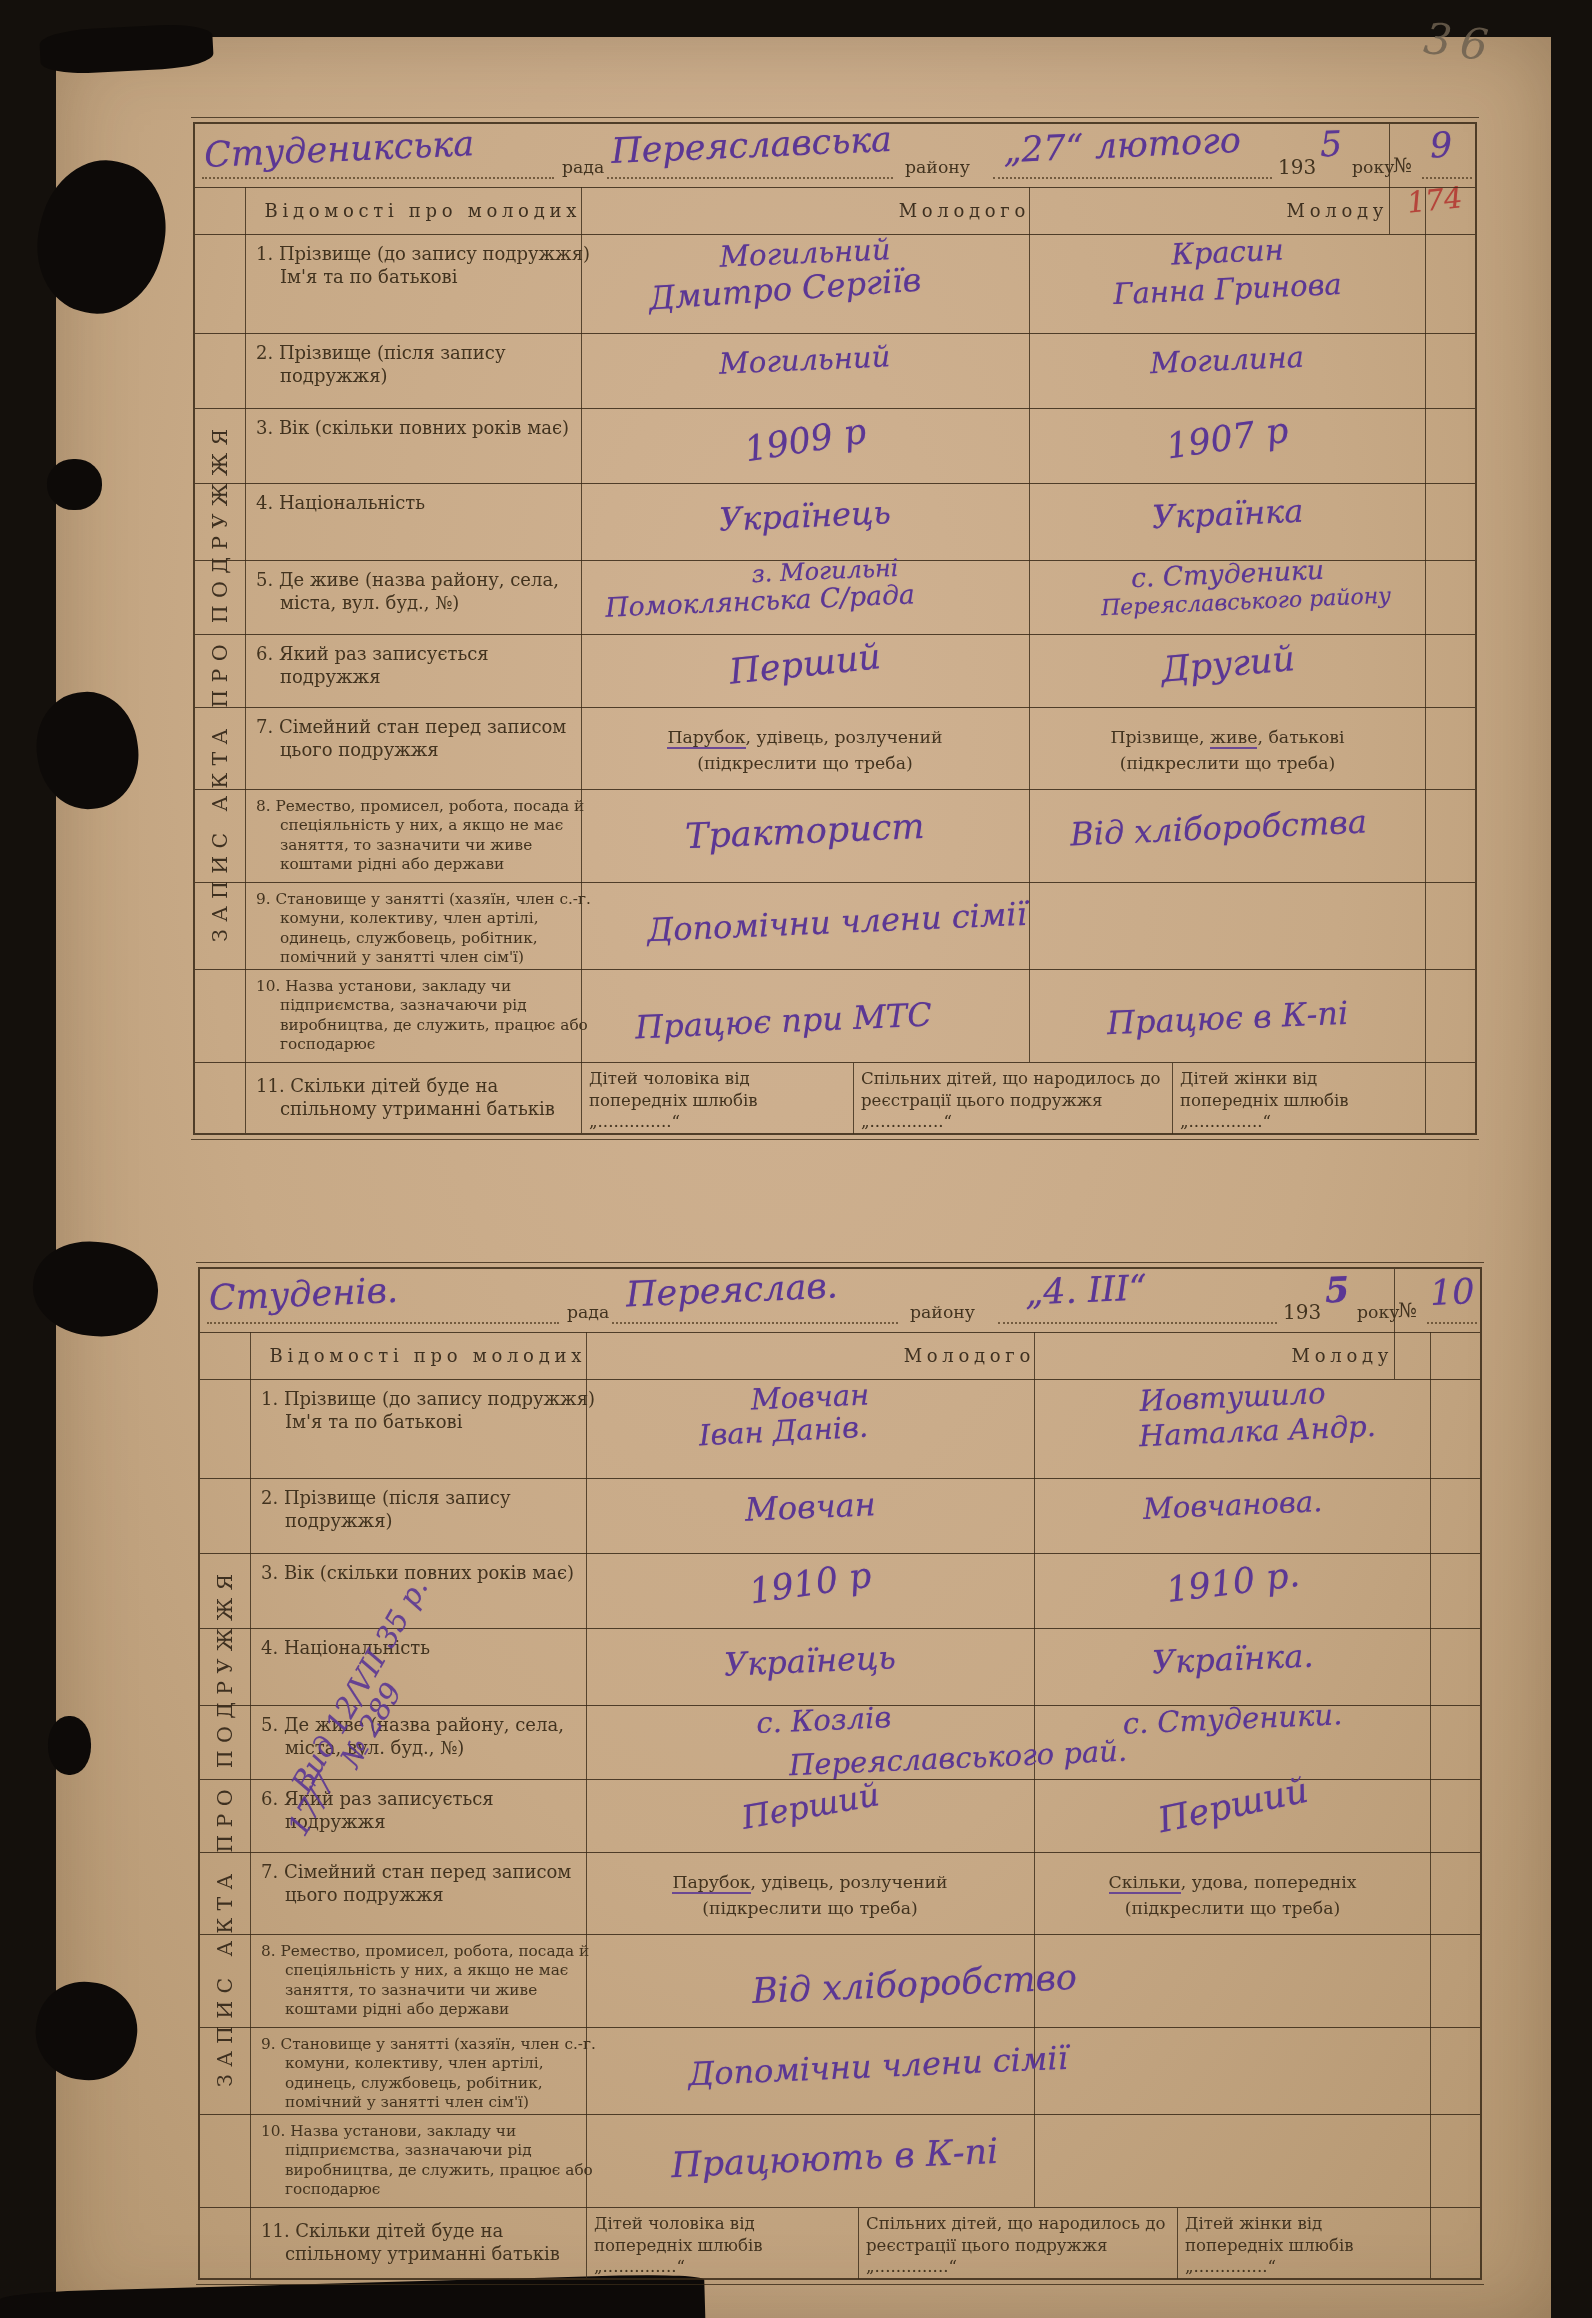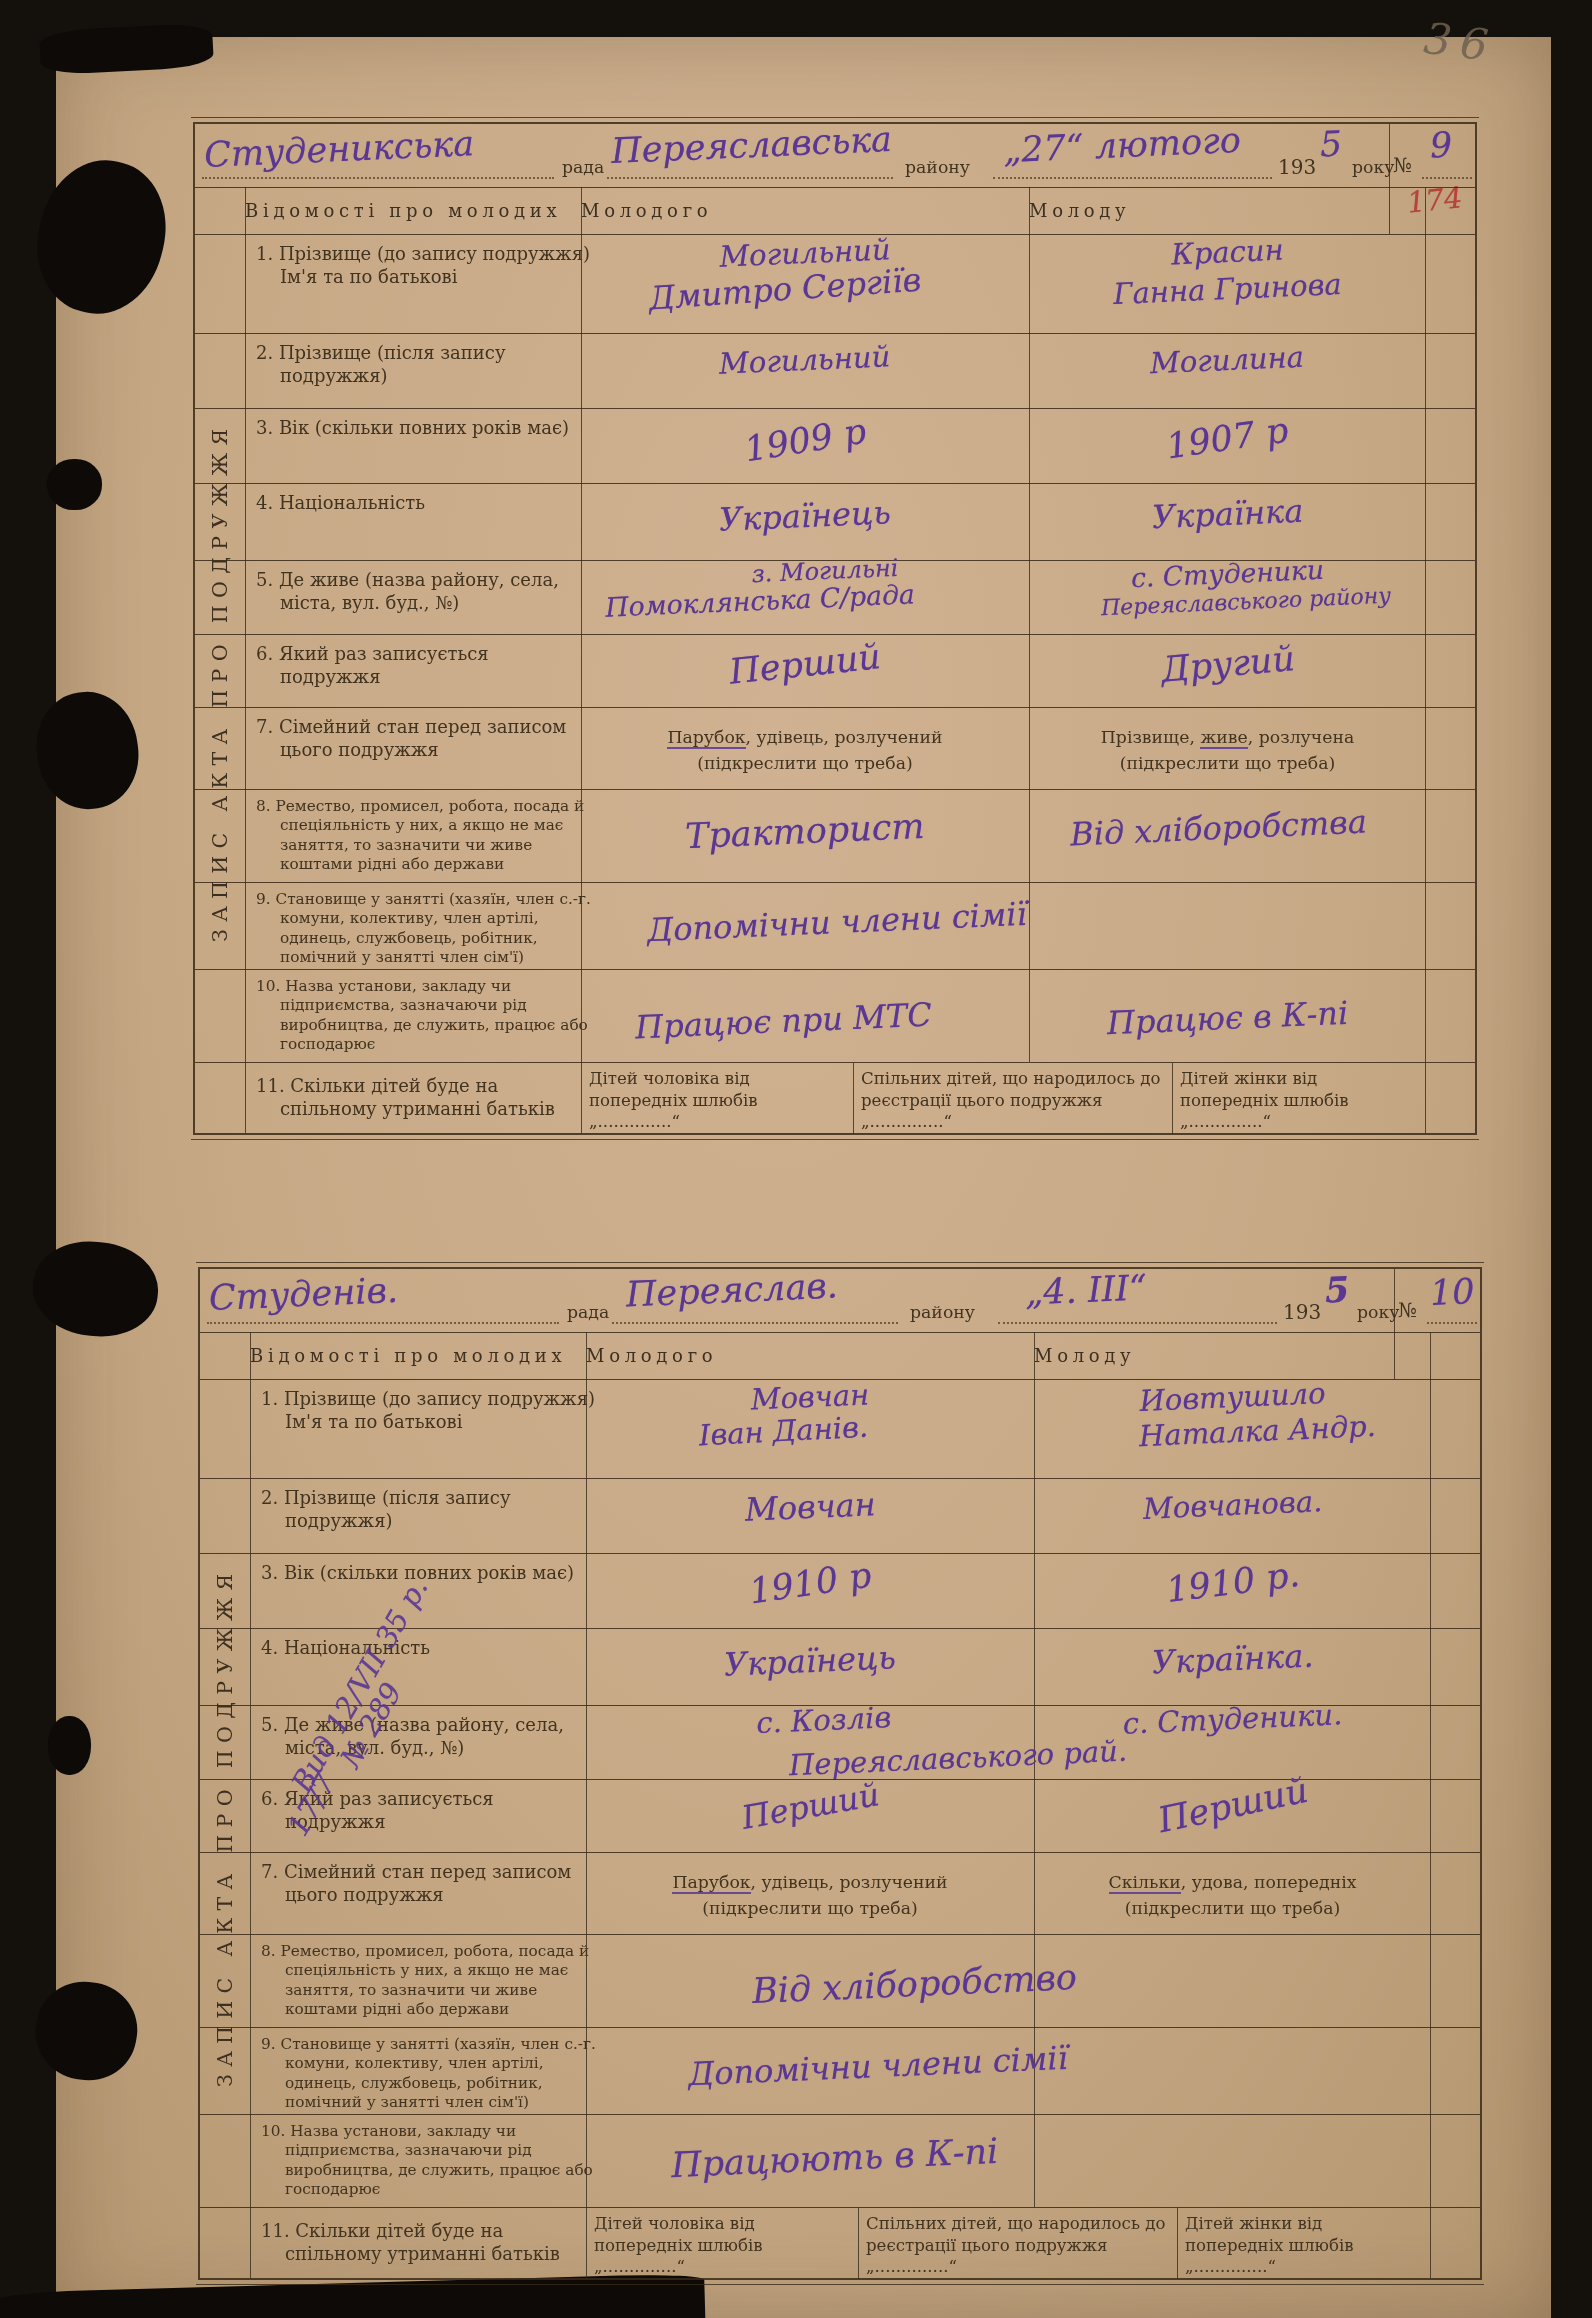--- a/index.html
+++ b/index.html
@@ -22,21 +22,21 @@
   .spanline{position:absolute;text-align:center;}
   .hw{font-family:"DejaVu Serif",serif;font-style:italic;color:#5b3794;display:inline-block;
       transform:rotate(-2.5deg);text-shadow:0 0 0.7px rgba(91,55,148,.55);white-space:nowrap;}
   .s33{font-size:22px}.s36{font-size:24px}.s40{font-size:26.6px}.s44{font-size:29px}
   .s48{font-size:32px}.s52{font-size:35px}
   .hwred{color:#b5443a;text-shadow:0 0 0.7px rgba(181,68,58,.5);}
   .hband{position:absolute;top:0;left:0;right:0;height:63px;}
   .pl{position:absolute;font-size:17.3px;color:#42331f;}
   .dots{position:absolute;height:0;border-bottom:2px dotted rgba(86,64,38,.75);}
   .coltitle{position:absolute;top:12px;font-size:18px;letter-spacing:4.7px;color:#3e3020;
-            text-align:left;}
+            text-align:right;}
   .vtitle{position:absolute;left:0;top:110px;width:50px;height:895px;
           writing-mode:vertical-rl;transform:rotate(180deg);display:flex;align-items:center;
           justify-content:center;font-size:20.6px;letter-spacing:7.3px;color:#3e3020;white-space:nowrap;}
   .opt{position:relative;top:17.3px;font-size:17.3px;color:#42331f;line-height:1.5;}
   .uline{border-bottom:2px solid rgba(91,55,148,.85);}
   .subcell{position:absolute;top:0;height:100%;font-size:16.6px;color:#42331f;line-height:1.3;
            padding:5.3px 8px;box-sizing:border-box;text-align:left;}
   .ann{position:absolute;left:18.6px;top:286px;width:346px;height:313px;}
   .ann .hw{position:absolute;transform:rotate(-60deg);opacity:.9;}
 </style>
@@ -147,21 +147,21 @@
     <div class="row" style="top:583px;height:82px;">
       <div class="plabel">7. Сімейний стан перед записом цього подружжя</div>
       <div class="gcell">
         <div class="opt">
           <span></span><span class="uline">Парубок</span><span>, удівець, розлучений</span><br>
           <span>(підкреслити що треба)</span>
         </div>
       </div>
       <div class="bcell">
         <div class="opt">
-          <span>Прізвище, </span><span class="uline">живе</span><span>, розлучена</span><br>
+          <span>Прізвище, </span><span class="uline">живе</span><span>, батькові</span><br>
           <span>(підкреслити що треба)</span>
         </div>
       </div>
     </div>
 
     <div class="row" style="top:665px;height:93px;">
       <div class="plabel" style="font-size:15.3px;">8. Ремество, промисел, робота, посада й спеціяльність у них, а якщо не має заняття, то зазначити чи живе коштами рідні або держави</div>
       <div class="gcell"><span class="hw s52" style="margin-top:21px;">Тракторист</span></div>
       <div class="bcell"><span class="hw s48" style="margin-top:18.6px;margin-left:-47px;width:465px;">Від хліборобства</span></div>
     </div>

